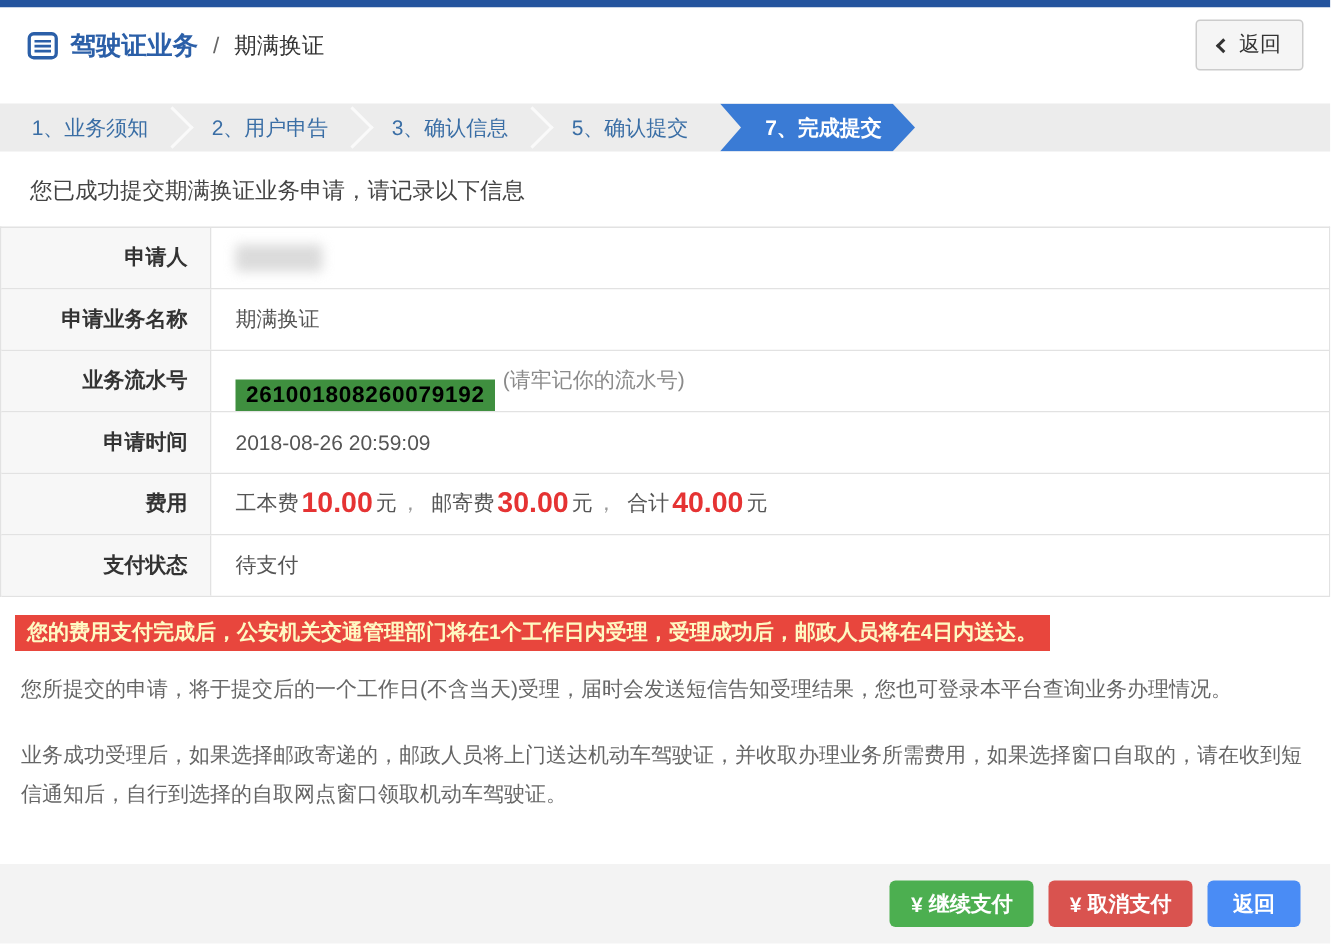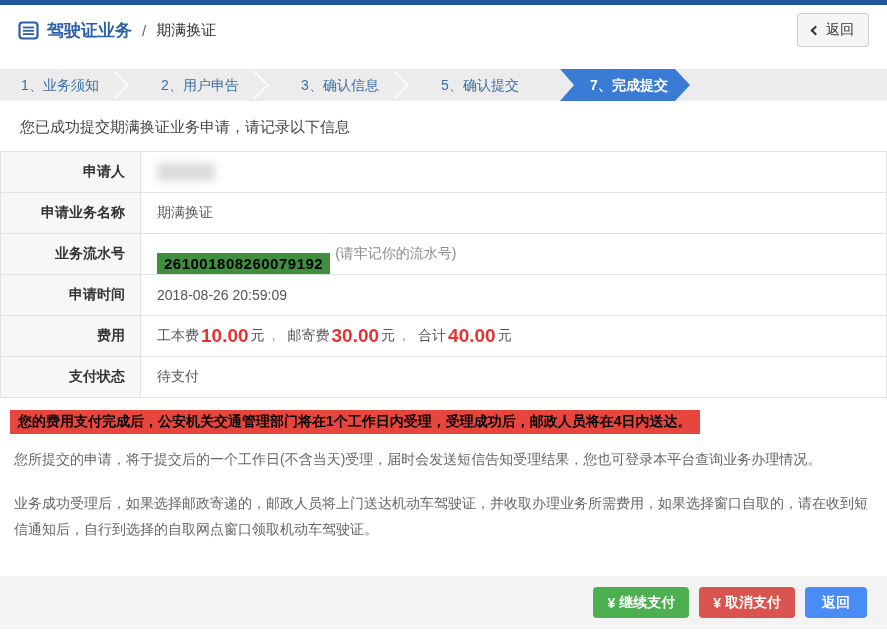--- a/index.html
+++ b/index.html
@@ -17,42 +17,42 @@
   .header{height:50px;display:flex;align-items:center;justify-content:space-between;padding:4px 18px;background:#fff;}
   .header-left{display:flex;align-items:center;gap:8px;}
   .hicon{display:inline-flex;align-items:center;}
   .title-primary{color:var(--brand_blue);font-size:17px;font-weight:bold;cursor:pointer;}
   .title-sep{color:#666;font-size:15px;margin:0 2px;}
   .title-secondary{color:#333;font-size:15px;}
   .back-btn{display:flex;align-items:center;gap:6px;background:#f5f5f5;border:1px solid #ccc;border-radius:3px;
     padding:7px 14px;font-size:14px;color:#333;cursor:pointer;font-family:inherit;}
   .chev{display:inline-block;width:7px;height:7px;border-left:2px solid #333;border-bottom:2px solid #333;transform:rotate(45deg);margin-right:1px;}
 
-  .steps{margin-top:14px;height:32px;background:#ececec;display:flex;align-items:stretch;position:relative;gap:20px;}
+  .steps{margin-top:14px;height:32px;background:#ececec;display:flex;align-items:stretch;position:relative;}
   .step{position:relative;width:120px;line-height:32px;text-align:center;font-size:14px;color:var(--step_text_blue);}
   .step.has-sep::after{content:"";position:absolute;right:-5px;top:6px;width:18px;height:18px;
     border-top:2px solid #fafafa;border-right:2px solid #fafafa;transform:rotate(45deg);}
   .step.active{width:130px;background:var(--step_active_bg);color:#fff;font-weight:bold;padding-left:8px;
     clip-path:polygon(0 0,calc(100% - 15px) 0,100% 50%,calc(100% - 15px) 100%,0 100%,14px 50%);}
 
   .success{margin:17px 0 14px 20px;font-size:15px;color:#444;}
 
   .info-table{border:1px solid #e2e2e2;border-bottom:none;}
   .trow{display:flex;height:41px;border-bottom:1px solid #e2e2e2;align-items:stretch;}
   .tlabel{width:140px;background:#f7f7f7;border-right:1px solid #e2e2e2;display:flex;align-items:center;
     justify-content:flex-end;padding-right:15px;font-weight:bold;font-size:14px;color:#333;}
   .tvalue{flex:1;display:flex;align-items:center;padding-left:16px;font-size:14px;color:#555;background:#fff;}
   .redacted{display:inline-block;width:58px;height:18px;background:#cfcfcf;border-radius:2px;filter:blur(4px);opacity:.75;}
   .serial-badge{display:inline-block;background:var(--serial_badge_green);color:#000000;font-weight:bold;
     font-size:15px;padding:2px 7px;letter-spacing:.5px;margin-top:18px;}
   .serial-note{color:#8a8a8a;margin-left:5px;}
   .fee-num{color:var(--fee_red);font-weight:bold;font-size:19px;margin:0 2px;}
   .fee-sep{color:#999;margin:0 7px 0 2px;}
 
-  .warning{display:inline-block;background:var(--warning_bg);color:#000000;font-weight:bold;font-size:14px;
+  .warning{display:inline-block;background:var(--warning_bg);color:#fef9c3;font-weight:bold;font-size:14px;
     padding:3px 8px;margin:12px 0 0 10px;}
 
   .notes{padding:0 14px;color:#666;font-size:14px;}
   .notes p{margin:0;line-height:1.85;}
   .notes .p1{margin-top:13px;}
   .notes .p2{margin-top:18px;}
   .notes .p3{margin-top:32px;color:#555;}
   .p3-link{color:var(--brand_blue);font-weight:bold;cursor:pointer;margin:0 2px;}
 
   .content-divider{margin-top:16px;border-bottom:1px solid #e8e8e8;}

